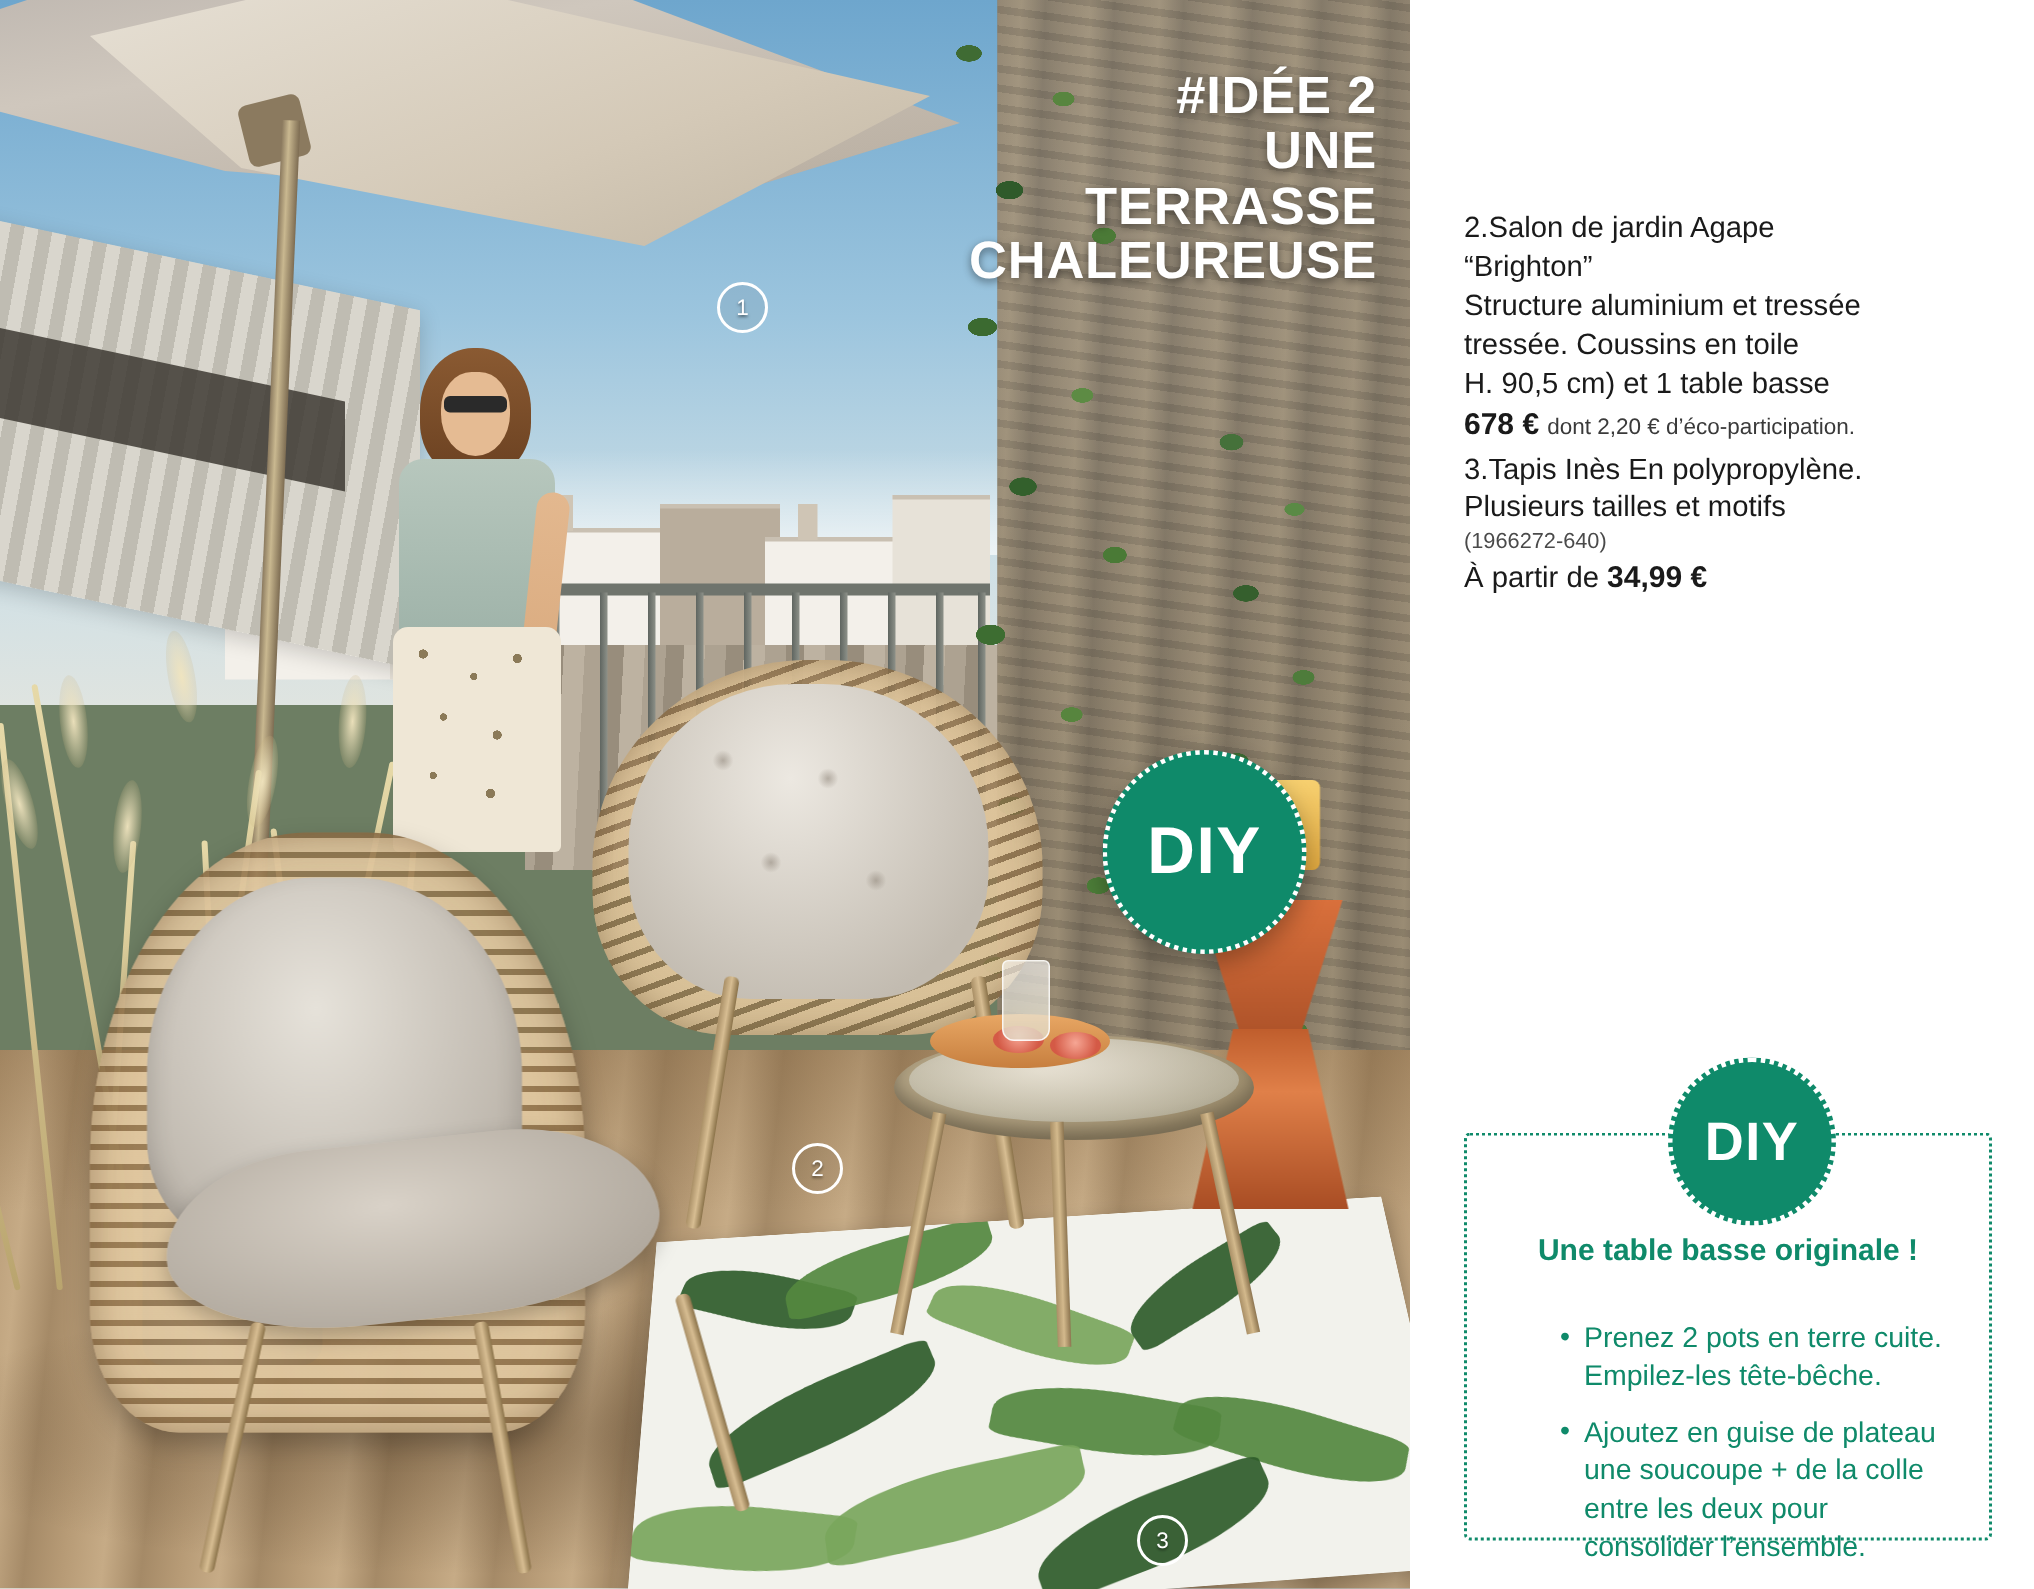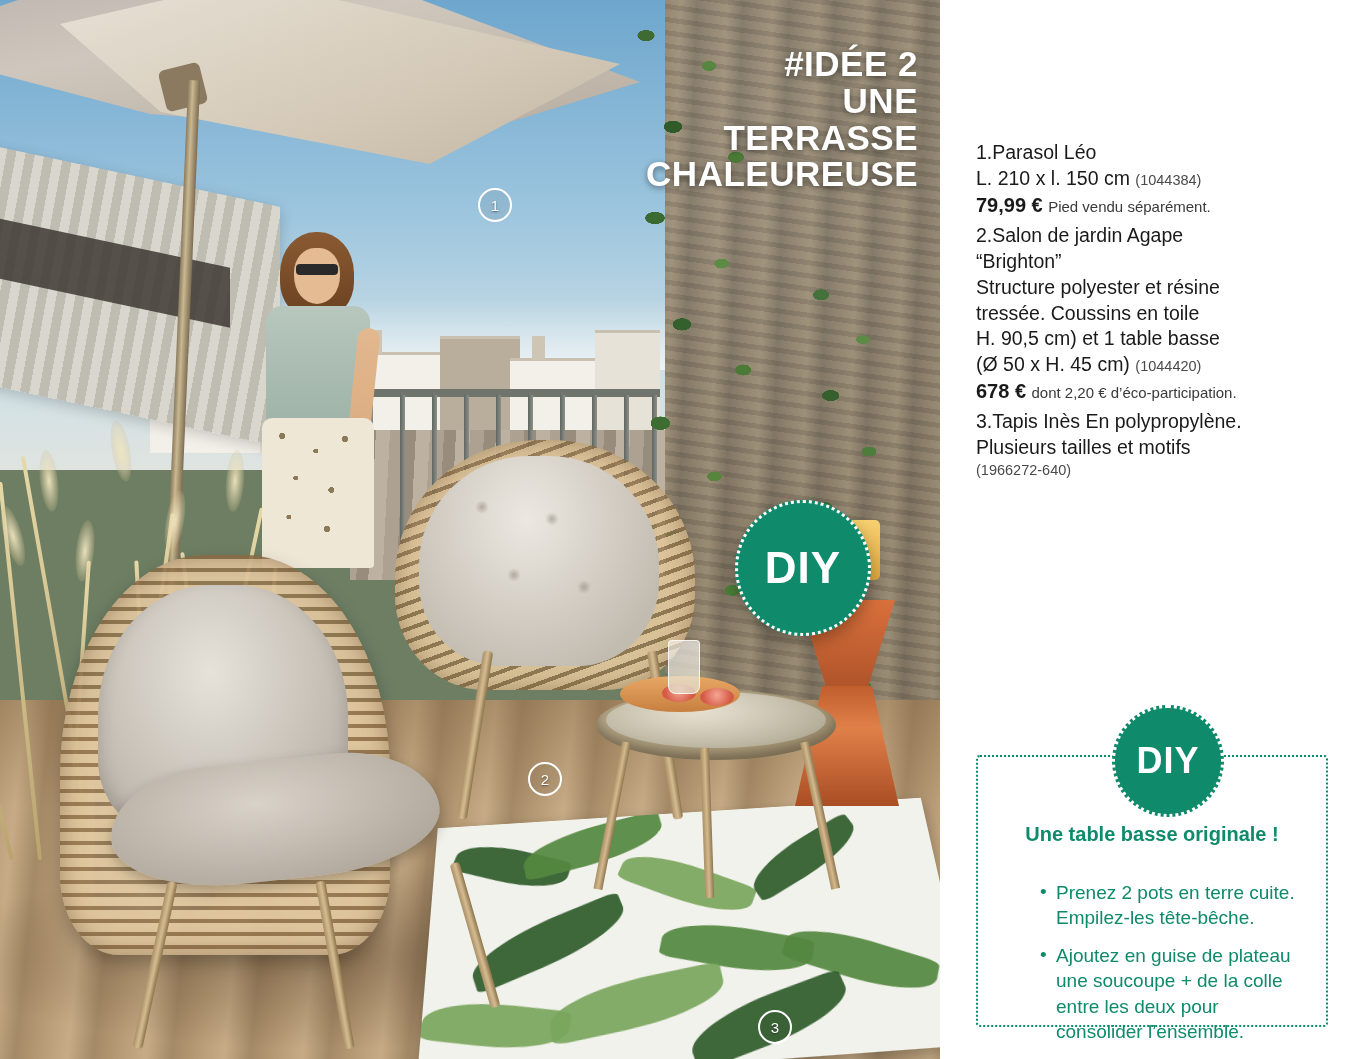--- a/index.html
+++ b/index.html
@@ -590,59 +590,46 @@
     <div class="marker" style="left:478px; top:188px;">1</div>
     <div class="marker" style="left:528px; top:762px;">2</div>
     <div class="marker" style="left:758px; top:1010px;">3</div>
 
     <div class="diy-badge-photo">DIY</div>
   </div>
 
   <div class="info-pane">
     <div class="info-inner">
 
-      <div class="prod">
-        <div>
-          <span class="num">1.</span><span class="prod-title">Parasol Léo</span>
-        </div>
-        <div>
-          <span>L. 210 x l. 150 cm</span>
-          <span class="ref">(1044384)</span>
-        </div>
-        <div>
-          <span class="price">79,99 €</span>
-          <span class="small">Pied vendu séparément.</span>
-        </div>
-      </div>
 
       <div class="prod">
         <div>
           <span class="num">2.</span><span class="prod-title">Salon de jardin Agape</span>
         </div>
         <div class="prod-title">“Brighton”</div>
-        <div>Structure polyester et résine</div>
+        <div>Structure aluminium et tressée</div>
         <div>tressée. Coussins en toile</div>
         <div>H. 90,5 cm) et 1 table basse</div>
-        <div>
-          <span>(Ø 50 x H. 45 cm)</span>
-          <span class="ref">(1044420)</span>
-        </div>
         <div>
           <span class="price">678 €</span>
           <span class="small">dont 2,20 € d’éco-participation.</span>
         </div>
       </div>
 
       <div class="prod">
         <div>
           <span class="num">3.</span><span class="prod-title">Tapis Inès</span>
           <span>En polypropylène.</span>
         </div>
         <div>Plusieurs tailles et motifs</div>
         <div class="ref">(1966272-640)</div>
+        <div>
+          <span>À partir de</span>
+          <span class="price">34,99 €</span>
+        </div>
       </div>
 
     </div>
 
     <div class="diy-box">
       <div class="diy-badge-box">DIY</div>
       <div class="diy-title">Une table basse originale !</div>
       <ul class="diy-list">
         <li>Prenez 2 pots en terre cuite. Empilez-les tête-bêche.</li>
         <li>Ajoutez en guise de plateau une soucoupe + de la colle entre les deux pour consolider l’ensemble.</li>

